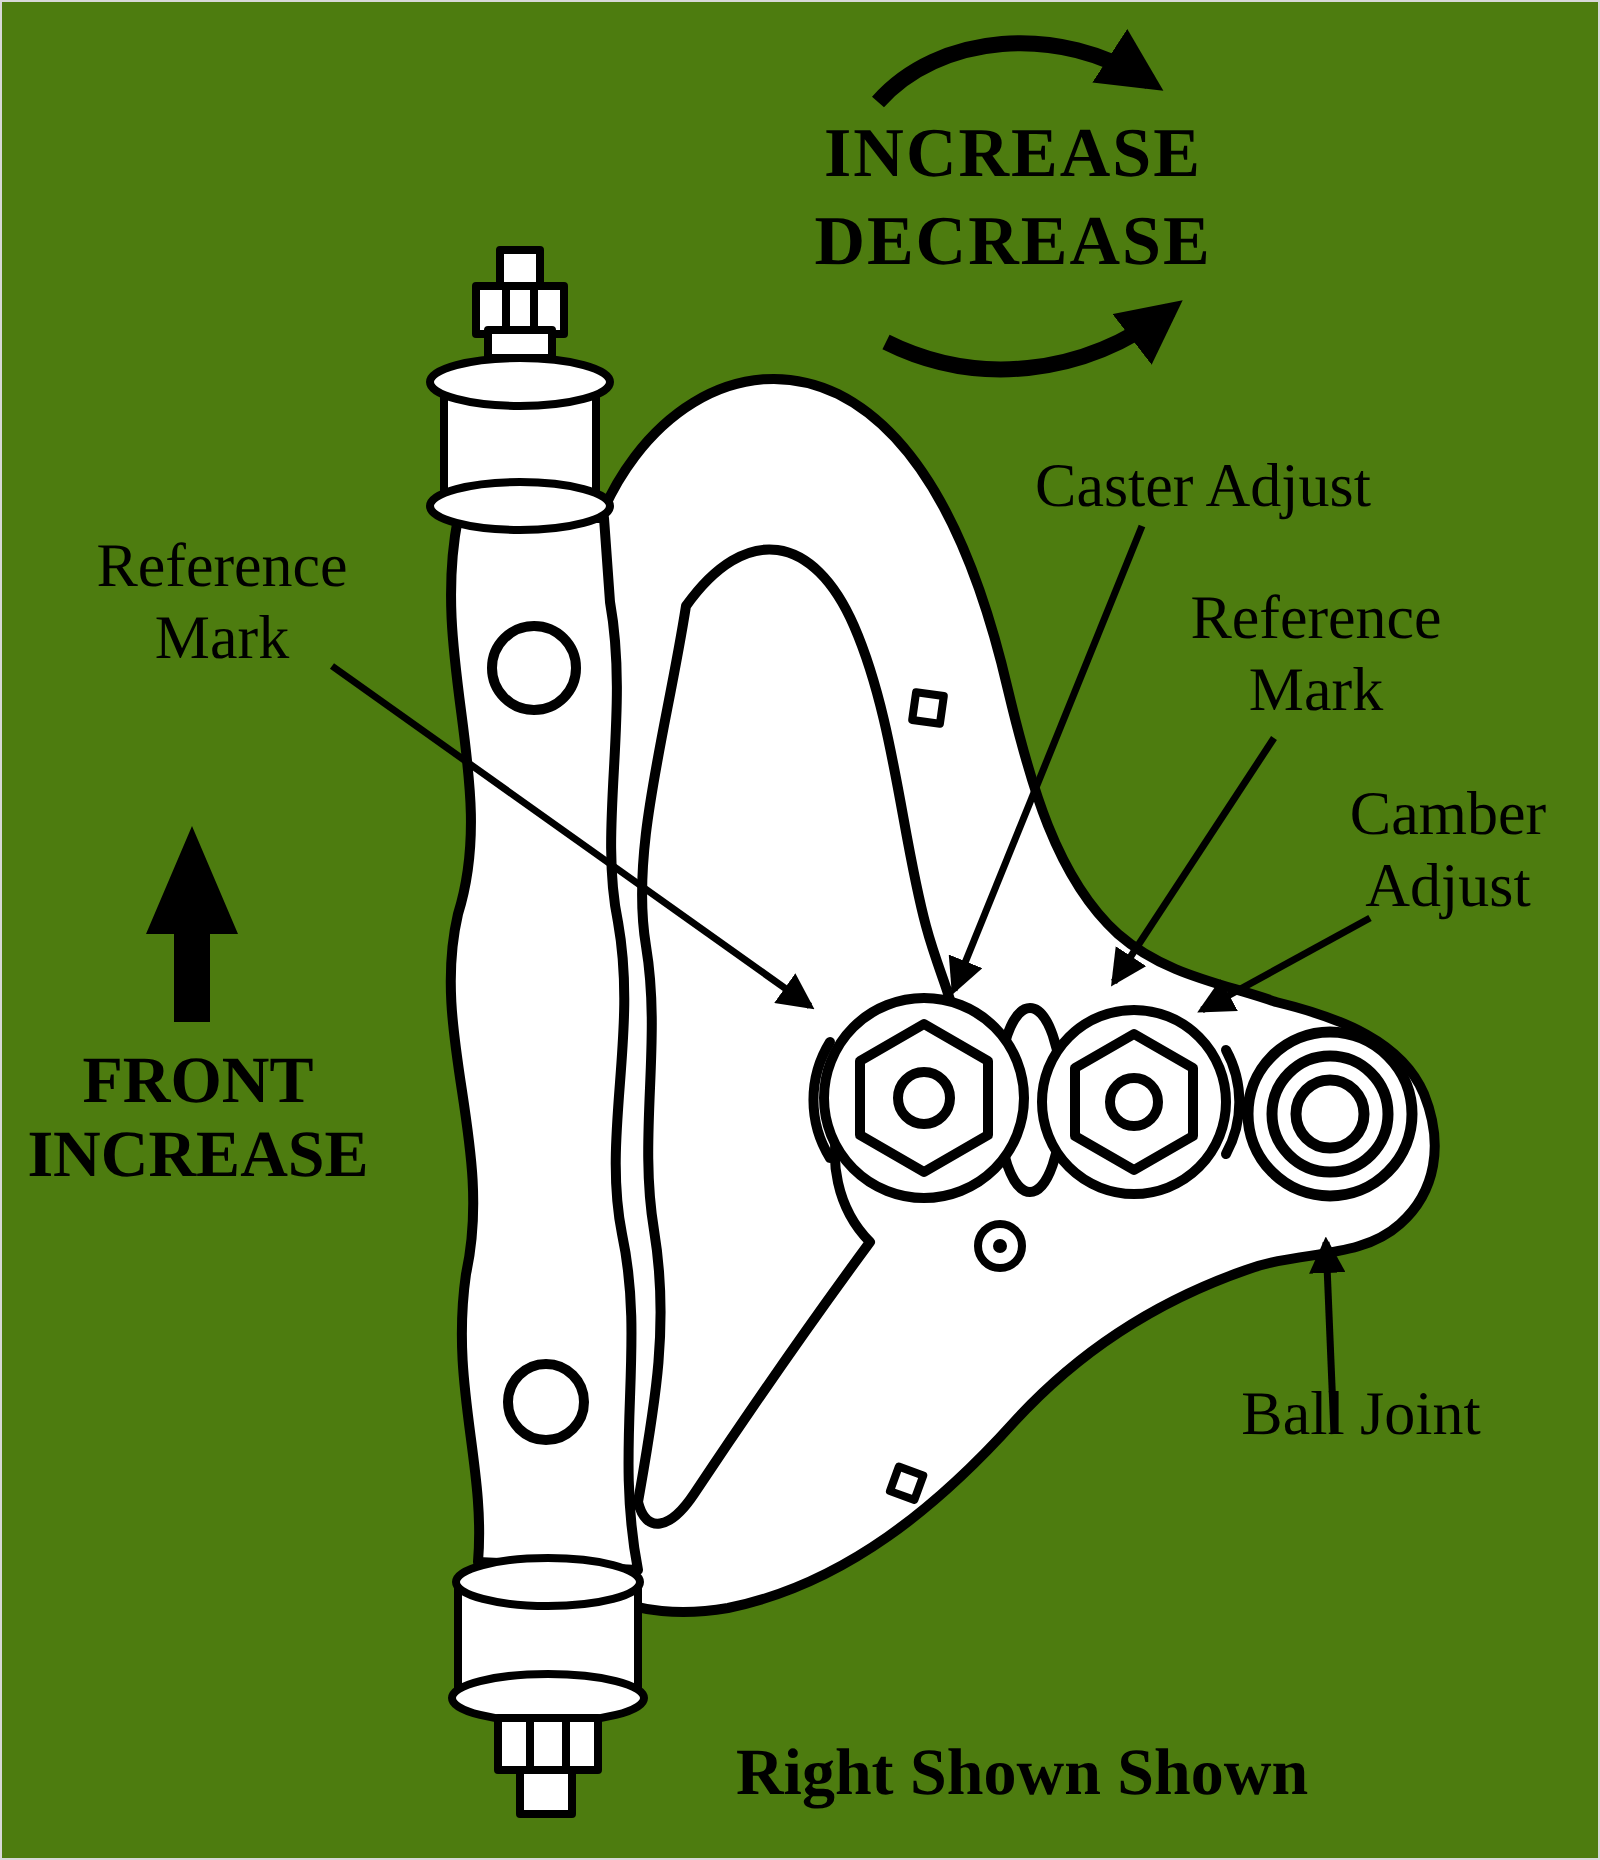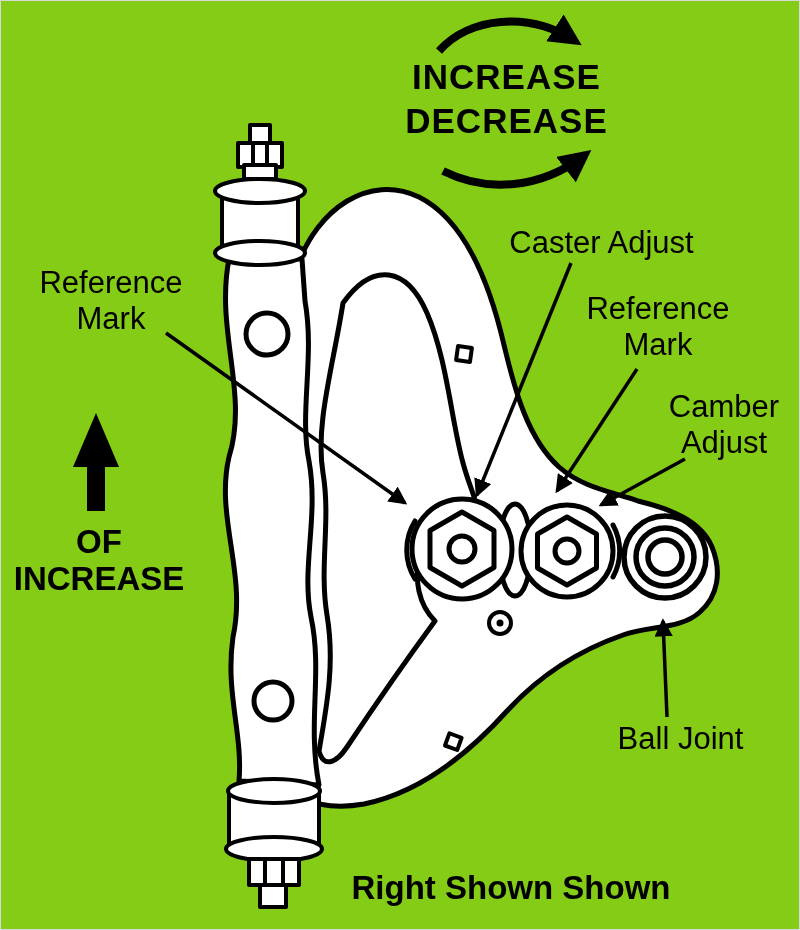--- a/index.html
+++ b/index.html
@@ -1,40 +1,40 @@
 <!DOCTYPE html>
 <html><head>
 <meta charset="utf-8">
 <style>
   html,body{margin:0;padding:0;background:#ffffff;}
   #stage{
     position:relative;
     width:800px;height:930px;
-    background:#84cc16;
+    background:#4d7c0f;
     border:1px solid #d8d8d8;
     box-sizing:border-box;
-    font-family:Liberation Sans, sans-serif;
+    font-family:Liberation Serif, serif;
     color:#000;
     overflow:hidden;
   }
   #stage svg{position:absolute;left:0;top:0;}
   .lbl{position:absolute;text-align:center;white-space:nowrap;}
   .lbl span{display:block;}
   .big{font-size:35px;font-weight:bold;letter-spacing:1px;line-height:1;}
   .mid{font-size:31px;font-weight:500;line-height:36px;}
   .boldlbl{font-size:33px;font-weight:bold;line-height:37px;}
   .caption{font-size:33px;font-weight:bold;}
   #lbl-increase{left:388px;top:58px;width:235px;}
   #lbl-decrease{left:388px;top:102px;width:235px;}
   #lbl-caster{left:478px;top:224px;width:245px;}
   #lbl-ref-left{left:15px;top:264px;width:190px;}
   #lbl-ref-right{left:562px;top:290px;width:190px;}
   #lbl-camber{left:628px;top:388px;width:190px;}
   #lbl-front{left:8px;top:522px;width:180px;}
-  #lbl-ball{left:592px;top:720px;width:175px;}
+  #lbl-ball{left:592px;top:688px;width:175px;}
   #lbl-caption{left:320px;top:868px;width:380px;}
 </style>
 </head>
 <body>
 
 <div id="stage">
 
   <svg width="800" height="930" viewBox="0 0 800 930">
     <defs>
       <marker id="ah" viewBox="0 0 10 10" refX="8.5" refY="5" markerWidth="5.2" markerHeight="5.2" orient="auto">
@@ -167,21 +167,21 @@
     <span>Reference</span>
     <span>Mark</span>
   </div>
 
   <div class="lbl mid" id="lbl-camber">
     <span>Camber</span>
     <span>Adjust</span>
   </div>
 
   <div class="lbl boldlbl" id="lbl-front">
-    <span>OF</span>
+    <span>FRONT</span>
     <span>INCREASE</span>
   </div>
 
   <div class="lbl mid" id="lbl-ball">Ball Joint</div>
 
   <div class="lbl caption" id="lbl-caption">Right Shown Shown</div>
 
 </div>
 
 </body></html>

